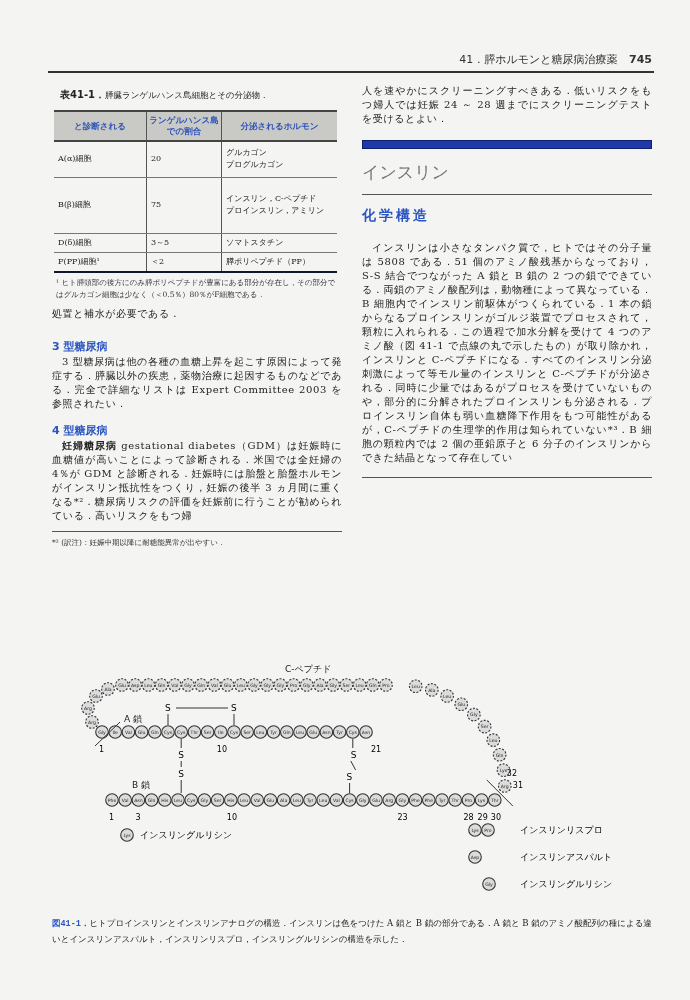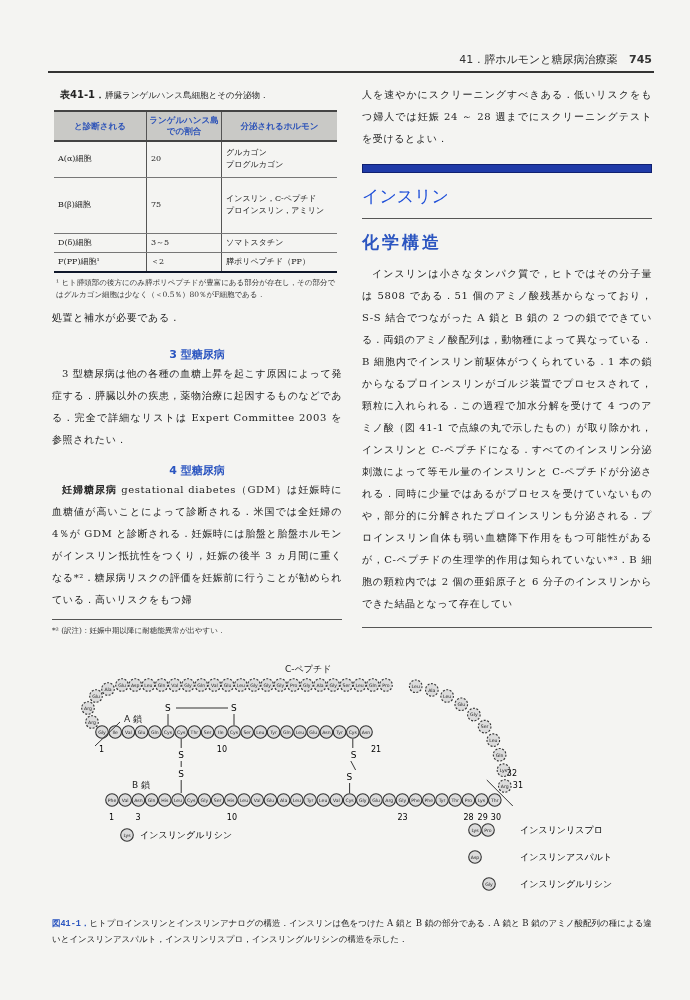--- a/index.html
+++ b/index.html
@@ -29,29 +29,29 @@
     font-size: 8.5px; font-weight: bold; padding: 3px 2px; border-right: 1px solid #555;
     border-top: 2px solid #444; border-bottom: 2px solid #444; line-height: 11px;
   }
   table.islet th:last-child { border-right: none; }
   table.islet td { padding: 3px 4px; border-right: 1px solid #555; border-bottom: 1px solid #777; line-height: 12px; vertical-align: middle; }
   table.islet td:last-child { border-right: none; }
   table.islet td.num { }
   table.islet tr:last-child td { border-bottom: 2px solid #0f172a; }
 
   .tbl-note { font-size: 7.5px; line-height: 12px; margin: 4px 2px 0 4px; color: #333; }
-  p.body { font-size: 10px; line-height: 22px; margin: 0; text-indent: 1em; letter-spacing: 0.6px; text-align: justify;}
+  p.body { font-size: 10px; line-height: 14px; margin: 0; text-indent: 1em; letter-spacing: 0.6px; text-align: justify;}
   p.body.noindent { text-indent: 0; }
-  .sec-head { font-family: "DejaVu Sans", sans-serif; color: #2b55c0; font-size: 11px; font-weight: bold; margin: 0 0 1px 0; text-align: center;}
+  .sec-head { font-family: "DejaVu Sans", sans-serif; color: #2b55c0; font-size: 11px; font-weight: bold; margin: 0 0 1px 0;}
   .fn-rule { height: 1px; background: #555; margin: 8px 0 4px 0; }
   .fn { font-size: 7.5px; line-height: 13px; color: #333; }
   .blue-bar { height: 7px; background: #1f3aa8; border: 1px solid #102070; margin: 14px 0 12px 0; }
-  .big-head { font-family: "DejaVu Sans", sans-serif; font-size: 17px; color:#1d4ed8; margin: 0 0 10px 0; }
+  .big-head { font-family: "DejaVu Sans", sans-serif; font-size: 17px; color:#737373; margin: 0 0 10px 0; }
   .thin-rule { height: 1px; background: #555; margin-bottom: 12px; }
-  .sub-head { font-family: Liberation Serif, serif; color: #2b55c0; font-size: 17px; font-weight: bold; letter-spacing: 3px; margin-bottom: 9px;}
+  .sub-head { font-family: Liberation Serif, serif; color: #2b55c0; font-size: 14px; font-weight: bold; letter-spacing: 3px; margin-bottom: 16px;}
 
   .figure { position: absolute; left: 40px; top: 660px; width: 620px; height: 240px; }
   .figure svg text { font-family: "DejaVu Sans", sans-serif; }
   .fig-caption {
     position: absolute; left: 52px; top: 916px; width: 605px;
     font-size: 8.5px; line-height: 15px; color: #222;
   }
   .fig-caption .fig-label { color: #2b55c0; font-family: Liberation Mono, monospace; font-weight: bold; }
 </style>
 </head>

